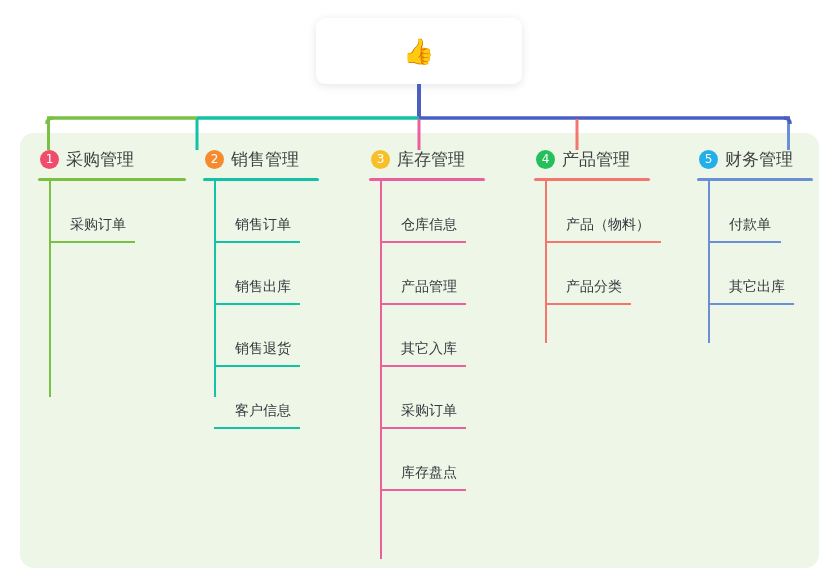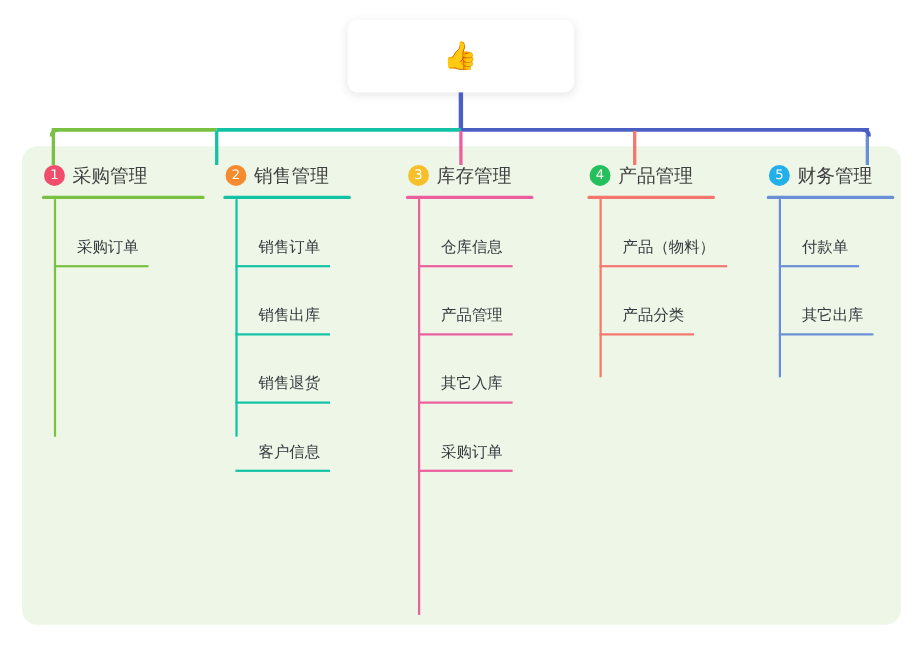--- a/index.html
+++ b/index.html
@@ -214,20 +214,24 @@
       <span class="child-rule" style="background: rgb(236, 95, 158); width: 86px;"></span>
     </div>
     <div class="child">
       <span class="child-label">其它入库</span>
       <span class="child-rule" style="background: rgb(236, 95, 158); width: 86px;"></span>
     </div>
     <div class="child">
       <span class="child-label">采购订单</span>
       <span class="child-rule" style="background: rgb(236, 95, 158); width: 86px;"></span>
     </div>
+    <div class="child">
+      <span class="child-label">库存盘点</span>
+      <span class="child-rule" style="background: rgb(236, 95, 158); width: 86px;"></span>
+    </div>
   </div>
 </div>
 
 <div class="column" style="left:534px;">
   <div class="col-head">
     <span class="badge" style="background: rgb(37, 192, 92);">4</span>
     <span class="col-title">产品管理</span>
   </div>
   <div class="head-rule" style="background: rgb(244, 119, 110); width: 116px;"></div>
   <div class="children">

